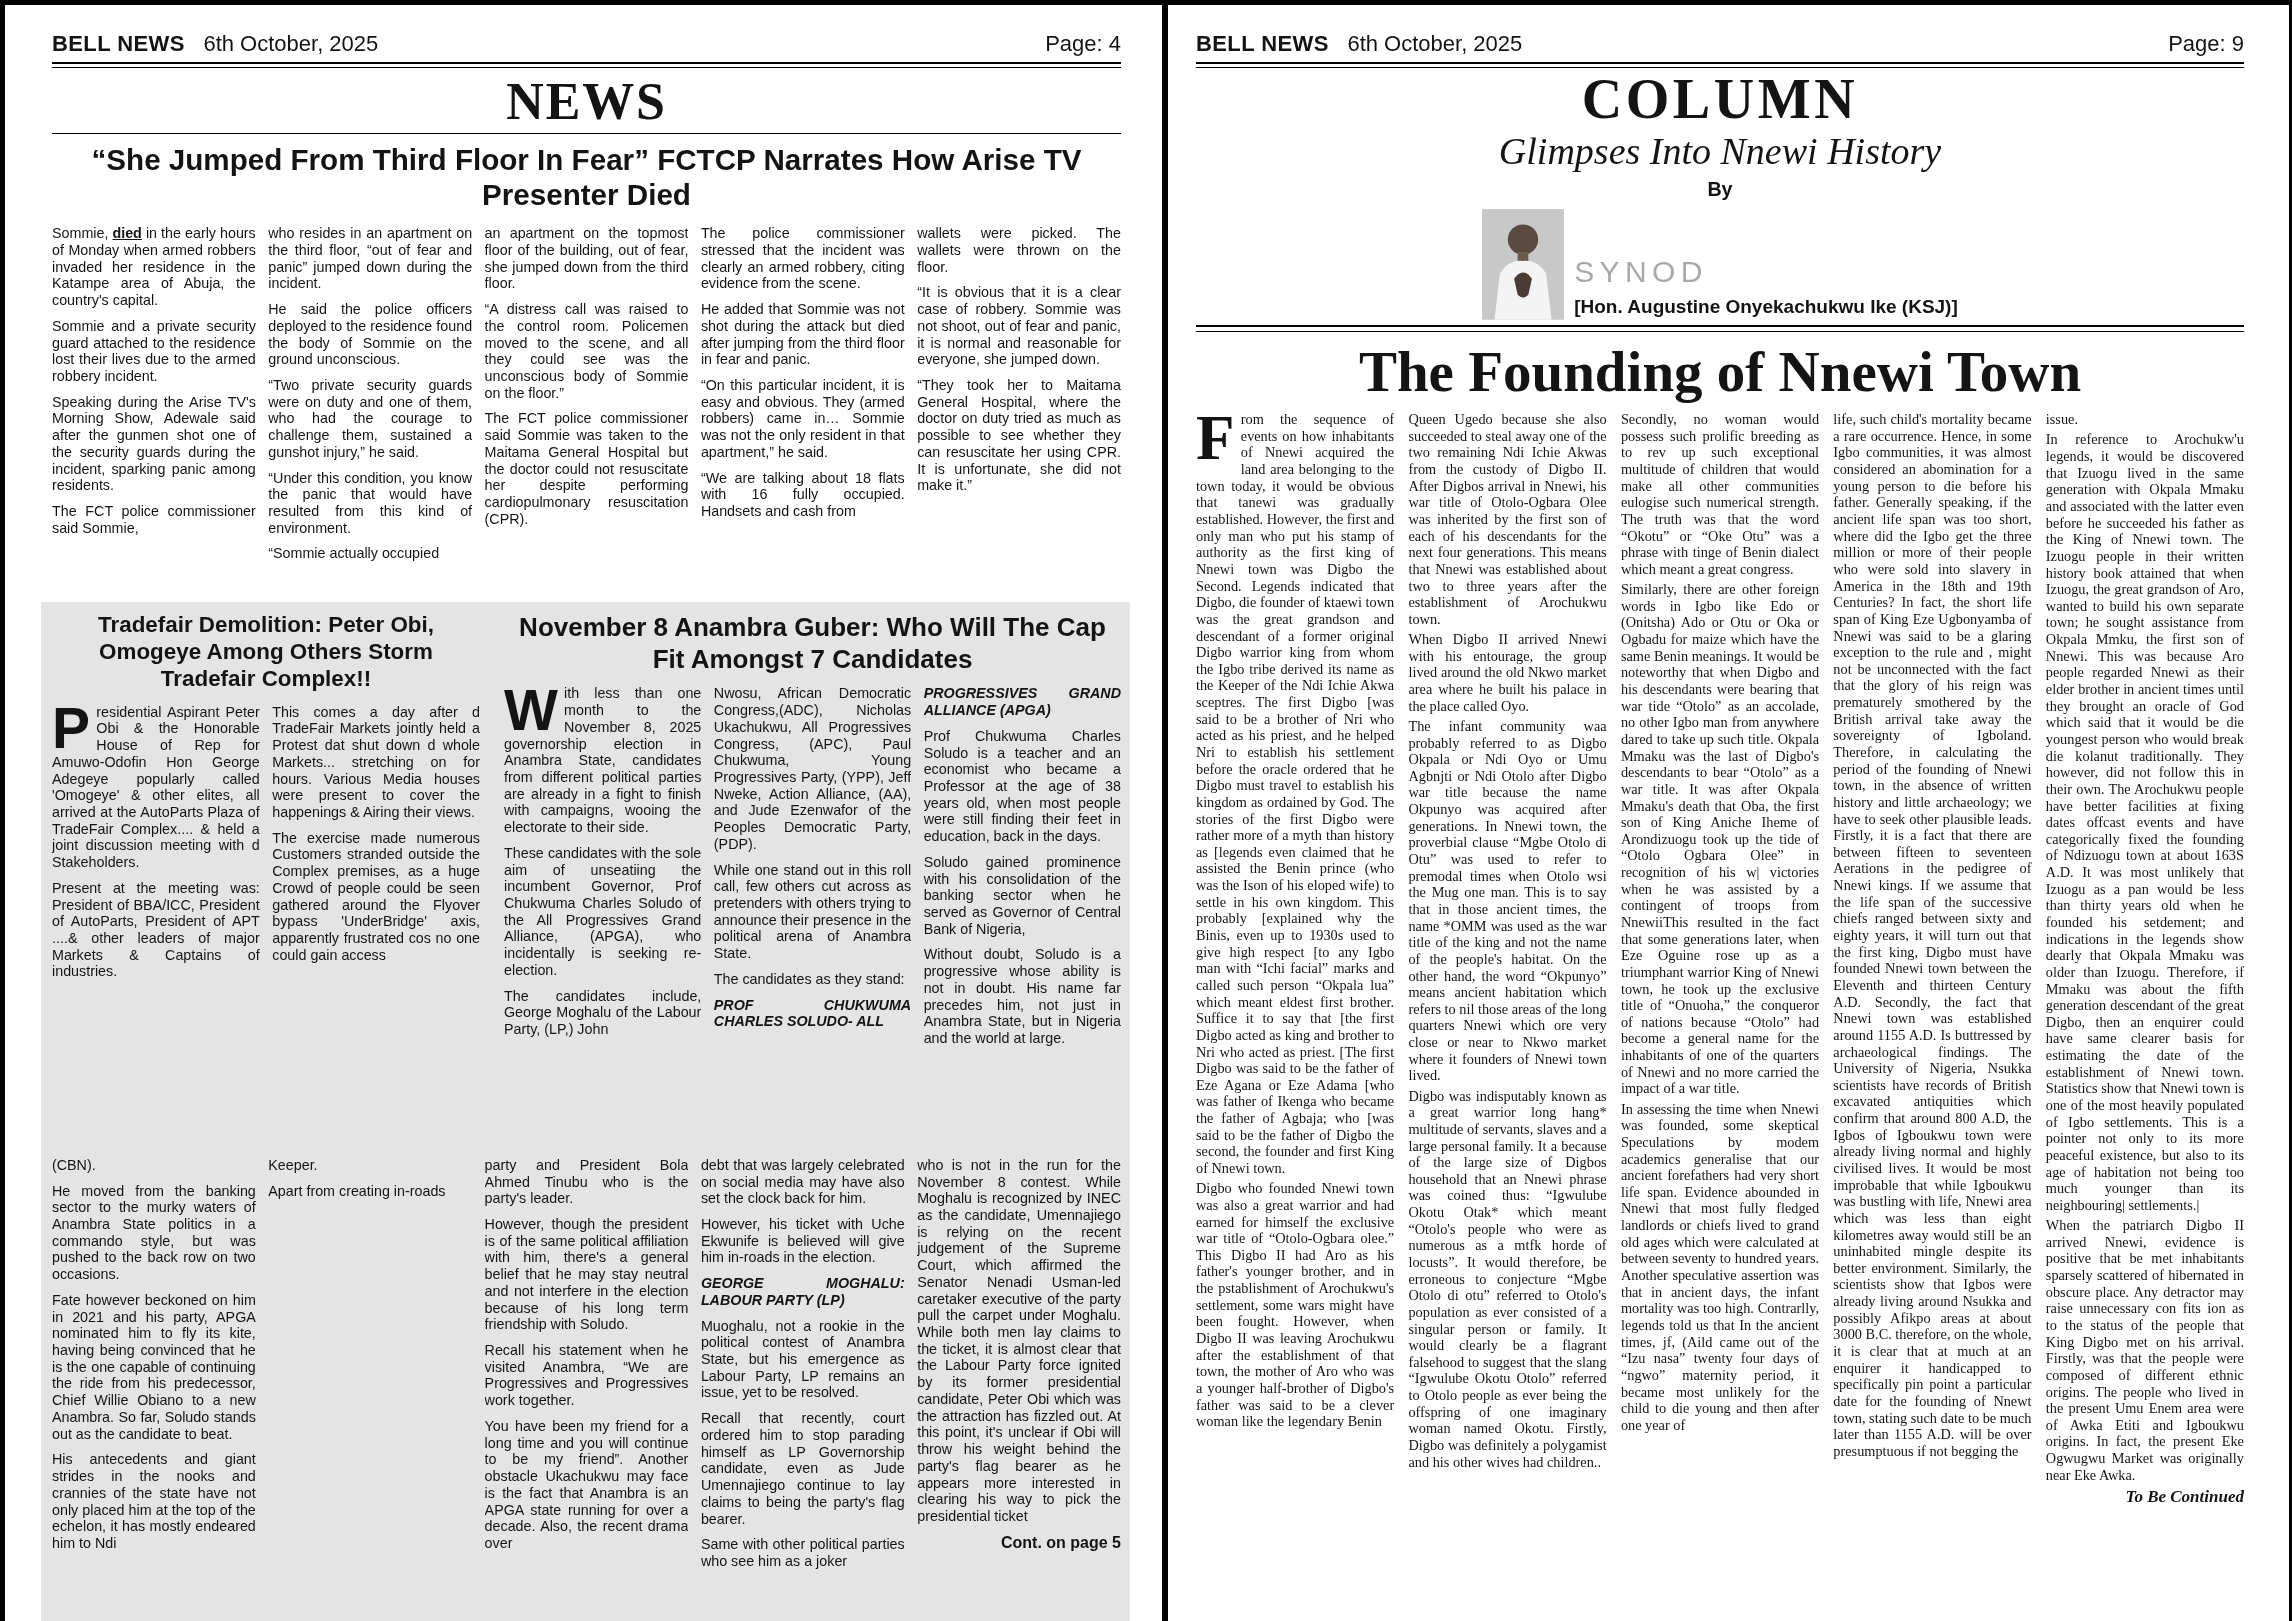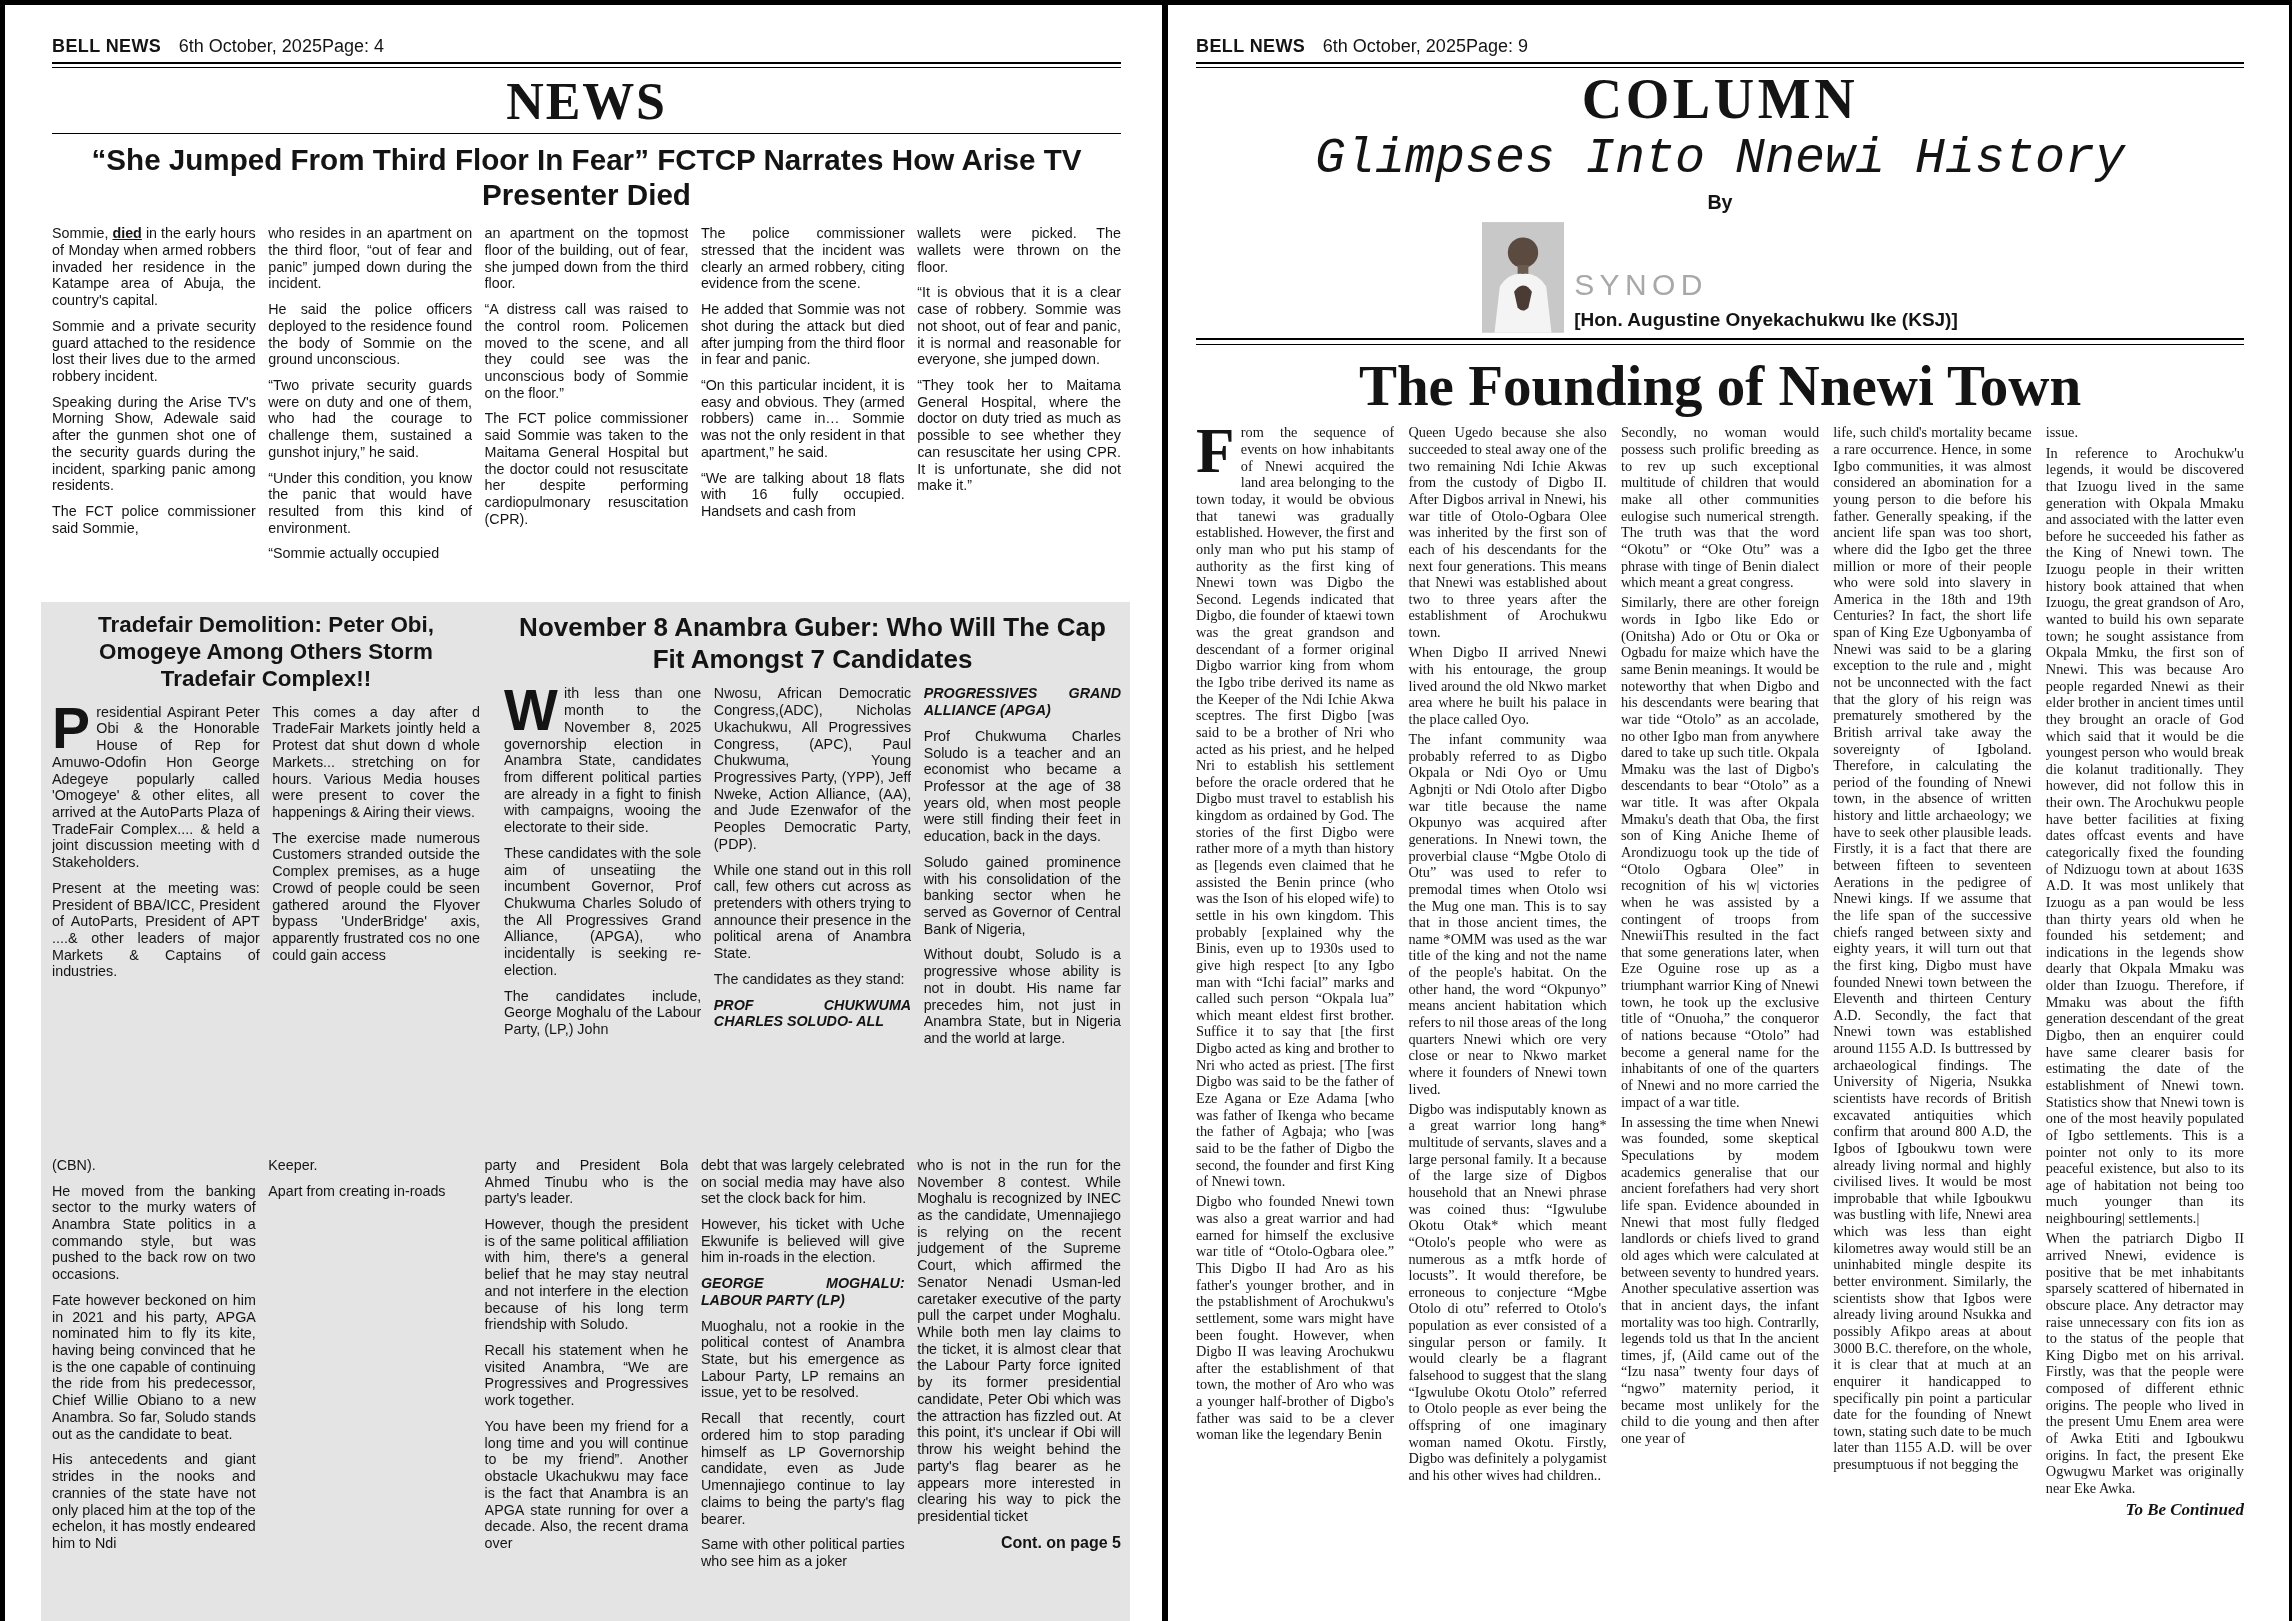--- a/index.html
+++ b/index.html
@@ -7,21 +7,21 @@
     position:relative;width:2293px;height:1621px;background:#ffffff;
     font-family:"Liberation Sans",sans-serif;color:#141414;overflow:hidden;
     border-top:5.4px solid #000;box-sizing:border-box;
   }
   .edge-left{position:absolute;left:0;top:0;width:4.5px;height:100%;background:#000;}
   .edge-right{position:absolute;right:0;top:0;width:4.5px;height:100%;background:#000;}
   .center-divider{position:absolute;left:1162px;top:0;width:6.3px;height:100%;background:#000;}
   .page{position:absolute;top:0;height:1621px;box-sizing:border-box;}
   .page-left{left:0;width:1162px;padding:12.5px 41px 0 52px;}
   .page-right{left:1169px;width:1124px;padding:12.5px 49px 0 27px;}
-  .masthead{display:flex;align-items:flex-end;height:39px;font-size:18px;}
+  .masthead{display:flex;justify-content:space-between;align-items:flex-end;height:39px;font-size:22px;}
   .brand{font-weight:bold;letter-spacing:0.4px;}
   .mdate{margin-left:12.5px;}
   .double-rule{border-top:2.7px solid #000;border-bottom:1.8px solid #000;height:3.6px;margin-top:5.4px;}
   .thin-rule{border-top:1.8px solid #000;}
   .section-title{font-family:"Liberation Serif",serif;font-weight:bold;font-size:52px;text-align:center;letter-spacing:1.8px;margin:3.6px 0 1.8px 0;}
   .lead-headline{font-size:29.6px;font-weight:800;text-align:center;line-height:1.18;margin:9px 0 12.5px 0;}
   .colrow{display:flex;gap:12.5px;}
   .col{flex:1;overflow:hidden;text-align:justify;font-size:14.3px;line-height:1.17;}
   .lead-cols{height:371px;}
   .para{margin:0 0 9px 0;}
@@ -36,21 +36,21 @@
   .sub-cols{height:446px;}
   .bottom-cols{height:503px;margin-top:7.2px;}
   .dropcap{float:left;font-weight:bold;font-size:57px;line-height:47px;padding:1.8px 6.3px 0 0;}
   .bu{font-weight:bold;text-decoration:underline;}
   .bi{font-weight:bold;font-style:italic;}
   .cont-label{font-weight:800;text-align:right;font-size:16px;margin-top:3.6px;}
   
   .serifpage{font-family:"Liberation Serif",serif;}
   .col-masthead{text-align:center;position:relative;}
   .column-title{font-family:"Liberation Serif",serif;font-weight:bold;font-size:56px;letter-spacing:3.6px;line-height:1.05;margin-top:1.8px;}
-  .script-subtitle{font-family:Liberation Mono, monospace;font-style:italic;font-size:50px;line-height:1.1;margin-top:1.8px;}
+  .script-subtitle{font-family:Liberation Serif, serif;font-style:italic;font-size:38px;line-height:1.1;margin-top:1.8px;}
   .by-label{font-weight:bold;font-family:"Liberation Sans",sans-serif;font-size:19.7px;margin-top:5.4px;}
   .author-row{display:flex;justify-content:center;align-items:flex-end;gap:10px;margin-top:3.6px;height:115px;}
   .photo{width:82px;height:111px;background:linear-gradient(180deg,#d9d9d9 0%,#bfbfbf 55%,#efefef 56%,#fdfdfd 100%);position:relative;overflow:hidden;flex:0 0 auto;}
   .photo svg{position:absolute;left:0;top:0;}
   .author-stack{display:flex;flex-direction:column;align-items:flex-start;justify-content:flex-end;padding-bottom:1.8px;}
   .alias{font-family:"Liberation Sans",sans-serif;color:#a8a8a8;font-size:30px;letter-spacing:5.4px;font-weight:300;}
   .author-name{font-family:"Liberation Sans",sans-serif;font-weight:bold;font-size:19px;margin-top:7.2px;}
   .founding-headline{font-family:"Liberation Serif",serif;font-weight:bold;font-size:57px;text-align:center;line-height:1.05;margin:10.7px 0 9px 0;}
   .rcols{height:1239px;gap:14.3px;}
   .rcols .col{font-size:14.3px;line-height:1.165;}

